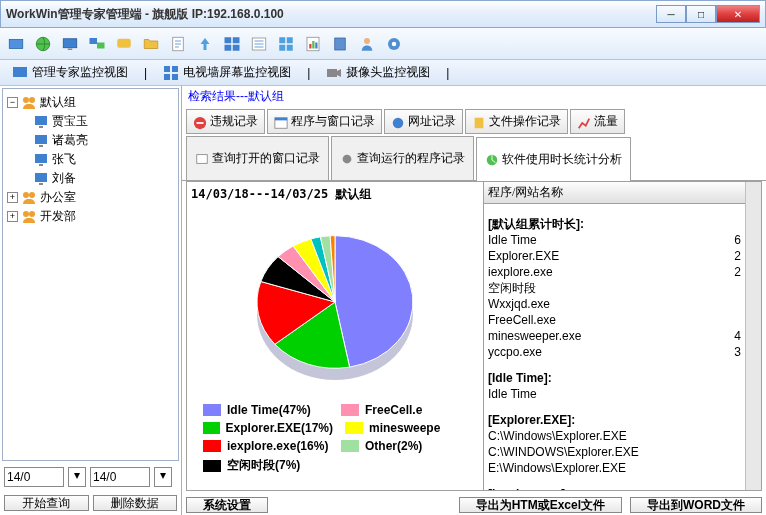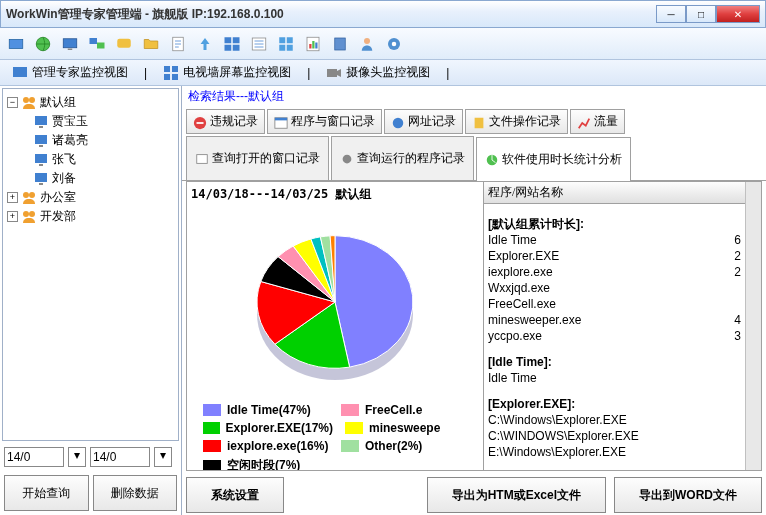--- a/index.html
+++ b/index.html
@@ -21,21 +21,21 @@
 .treenode{display:flex;align-items:center;gap:3px;padding:1px 0;cursor:pointer}
 .treenode .exp{width:11px;height:11px;border:1px solid #888;display:flex;align-items:center;justify-content:center;font-size:9px;line-height:1;background:#fff}
 .treenode.child{padding-left:26px}
 .treeicon{width:16px;height:16px;display:flex;align-items:center;justify-content:center}
 .treeicon.group svg{fill:#f0a030}
 .treeicon.pc svg{fill:#4080d0}
 .datebar{padding:4px;display:flex;gap:4px;align-items:center}
 .dateinp{width:60px;height:20px;border:1px solid #888;background:#fff;padding:0 2px}
 .dateinp.dd{width:18px;text-align:center}
 .leftbtns{display:flex;gap:4px;padding:4px}
-.btn{flex:1;height:36px;background:linear-gradient(#fdfdfd,#e8e8e8);border:1px solid #888;cursor:pointer;display:flex;align-items:center;justify-content:center}
+.btn{flex:1;height:16px;background:linear-gradient(#fdfdfd,#e8e8e8);border:1px solid #888;cursor:pointer;display:flex;align-items:center;justify-content:center}
 .right{flex:1;display:flex;flex-direction:column;overflow:hidden}
 .searchres{color:#0000ff;padding:2px 6px}
 .tabrow{display:flex;padding:2px 4px;gap:2px;flex-wrap:nowrap;overflow:hidden}
 .tab{display:flex;align-items:flex-end;gap:3px;padding:3px 6px;border:1px solid #a0a0a0;background:linear-gradient(#fdfdfd,#e8e8e8);cursor:pointer;white-space:nowrap}
 .tab svg{width:14px;height:14px;flex-shrink:0}
 .subtabs{display:flex;border-bottom:1px solid #a0a0a0;padding:0 4px}
 .subtab{padding:13px 8px;border:1px solid #a0a0a0;border-bottom:none;background:#f0f0f0;cursor:pointer;display:flex;align-items:center;gap:3px;margin-right:2px;font-weight:normal}
 .subtab.active{background:#fff;position:relative;top:1px}
 .subtab svg{width:14px;height:14px}
 .content{flex:1;display:flex;overflow:hidden;border:1px solid #a0a0a0;margin:0 4px}
@@ -45,21 +45,21 @@
 .legend{padding:4px 12px}
 .legrow{display:flex;gap:12px}
 .legitem{display:flex;align-items:center;gap:6px;margin:2px 0;font-family:monospace;font-weight:bold;width:130px}
 .legitem .sw{width:18px;height:12px}
 .listpane{flex:1;border-left:1px solid #a0a0a0;overflow:auto;font-family:monospace}
 .listhdr{background:linear-gradient(#fdfdfd,#e0e0e0);border-bottom:1px solid #a0a0a0;padding:2px 4px;font-family:"SimSun";position:sticky;top:0}
 .listbody{padding:2px 4px}
 .listbody div{line-height:16px;white-space:pre;display:flex;justify-content:space-between}
 .listbody .sec{font-weight:bold;margin-top:10px}
 .bottombar{display:flex;padding:6px 4px 2px;gap:8px}
-.bottombar .btn{flex:none;padding:0 24px;font-weight:bold}
+.bottombar .btn{flex:none;padding:0 16px;font-weight:bold}
 .bottombar .sp{flex:1}
 .scrollbar{width:16px;background:#e8e8e8;border-left:1px solid #c0c0c0}
 </style>
 </head>
 <body>
 
 <div class="titlebar">
   <span class="title">WorkWin管理专家管理端 - 旗舰版 IP:192.168.0.100</span>
   <div class="winbtns">
     <div class="winbtn">─</div>
@@ -388,20 +388,21 @@
           </div>
         </div>
       </div>
       <div class="listpane">
         <div class="listhdr">程序/网站名称</div>
         <div class="listbody">
           <div class="sec"><span>[默认组累计时长]:</span></div>
           <div><span>Idle Time</span><span>6</span></div>
           <div><span>Explorer.EXE</span><span>2</span></div>
           <div><span>iexplore.exe</span><span>2</span></div>
+          <div><span>空闲时段</span><span></span></div>
           <div><span>Wxxjqd.exe</span><span></span></div>
           <div><span>FreeCell.exe</span><span></span></div>
           <div><span>minesweeper.exe</span><span>4</span></div>
           <div><span>yccpo.exe</span><span>3</span></div>
           <div class="sec"><span>[Idle Time]:</span></div>
           <div><span>Idle Time</span><span></span></div>
           <div class="sec"><span>[Explorer.EXE]:</span></div>
           <div><span>C:\Windows\Explorer.EXE</span><span></span></div>
           <div><span>C:\WINDOWS\Explorer.EXE</span><span></span></div>
           <div><span>E:\Windows\Explorer.EXE</span><span></span></div>

